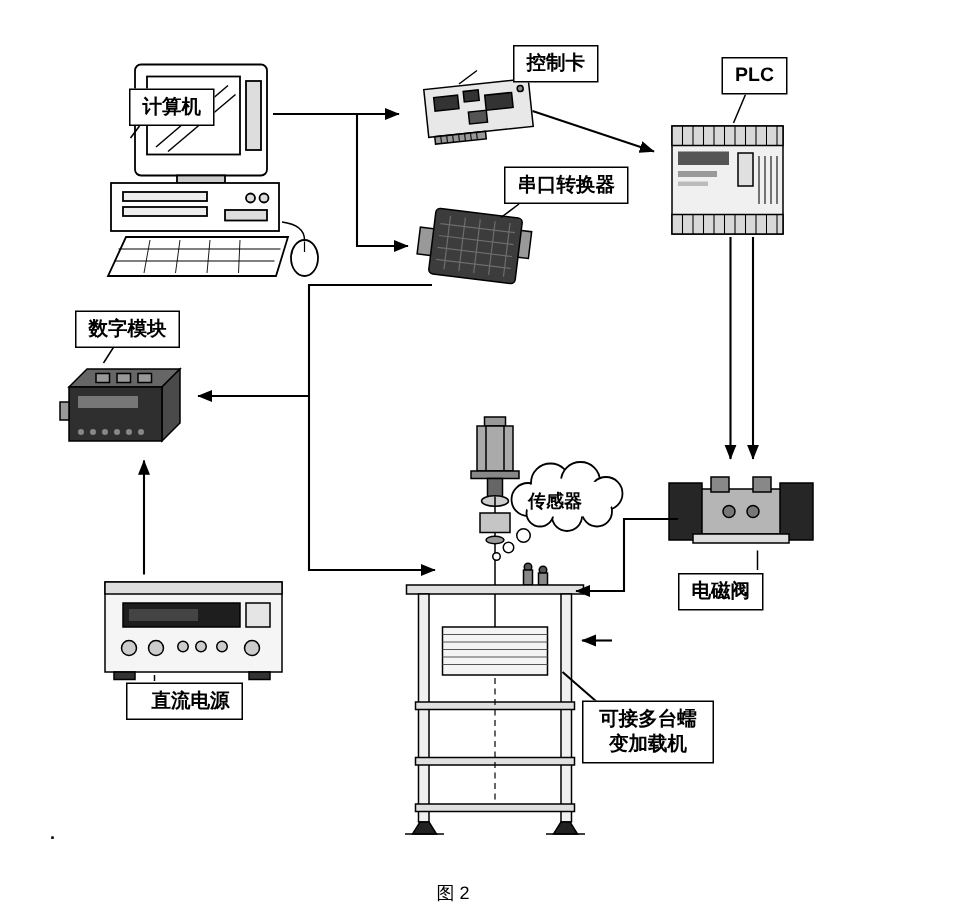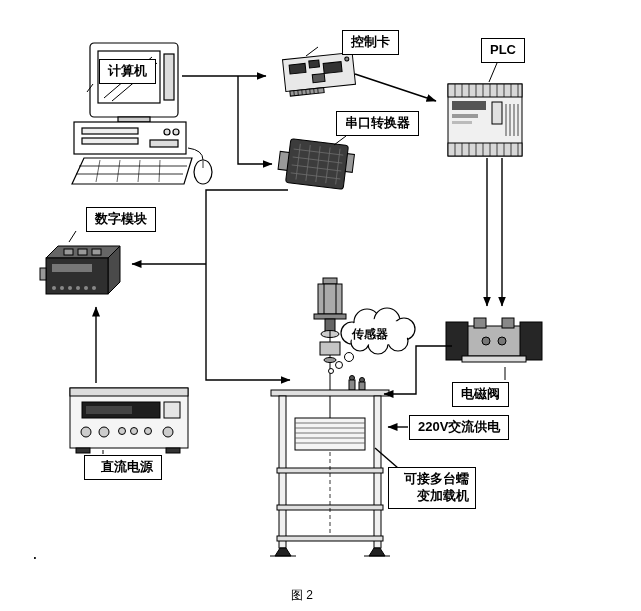--- a/index.html
+++ b/index.html
@@ -5,21 +5,21 @@
   * { margin:0; padding:0; box-sizing:border-box; }
   html,body { width:641px; height:611px; background:#fff;
     font-family:"Liberation Sans","DejaVu Sans",sans-serif; color:#000; }
   #canvas { position:relative; width:641px; height:611px; background:#fff; overflow:hidden; }
   svg.overlay { position:absolute; left:0; top:0; }
   .label-box {
     position:absolute; border:1.2px solid #000; background:#fff;
     font-size:13px; font-weight:bold; line-height:1.3; padding:3px 8px;
     white-space:nowrap; text-align:center;
   }
-  .label-box.wrap { white-space:normal; width:88px; padding:3px 6px; text-align:right; }
+  .label-box.wrap { white-space:normal; width:88px; padding:3px 6px; text-align:center; }
   .plain-label { position:absolute; font-size:12px; font-weight:bold; background:transparent; }
   .caption { position:absolute; font-size:12px; text-align:center; }
 </style>
 </head>
 <body>
 
 <div id="canvas">
 
   <svg class="overlay" width="641" height="611" viewBox="0 0 641 611">
     <defs>
@@ -189,35 +189,34 @@
       <path d="M93 84 L87 92"></path>
       <path d="M318 47 L306 56"></path>
       <path d="M497 63 L489 82"></path>
       <path d="M346 136 L334 145"></path>
       <path d="M76 231 L69 242"></path>
       <path d="M505 380 V367"></path>
       <path d="M103 454 V450"></path>
     </g>
   </svg>
 
-  <div class="label-box" style="left:99px; top:59px;text-align:right;">计算机</div>
+  <div class="label-box" style="left:86px; top:59px;text-align:right;">计算机</div>
 
   <div class="label-box" style="left:303px; top:30px;margin-left:39px;">控制卡</div>
 
   <div class="label-box" style="left:481px; top:38px;">PLC</div>
 
   <div class="label-box" style="left:336px; top:111px;">串口转换器</div>
 
-  <div class="label-box" style="left:50px; top:207px;margin-left:36px;">数字模块</div>
+  <div class="label-box" style="left:50px; top:207px;">数字模块</div>
 
   <div class="plain-label" style="left:352px; top:326px; width:52px;">传感器</div>
 
   <div class="label-box" style="left:452px; top:382px;">电磁阀</div>
 
-  <div class="label-box" style="left:409px; top:415px;">220V交流供电</div>
 
   <div class="label-box wrap" style="left:388px; top:467px;">可接多台蠕变加载机</div>
 
   <div class="label-box" style="left:84px; top:455px;padding-left:16px;">直流电源</div>
 
   <div class="caption" style="left:262px; top:587px; width:80px;">图 2</div>
 
   <div class="caption" style="left:30px; top:548px; width:10px; font-weight:bold;">.</div>
 
 </div>

